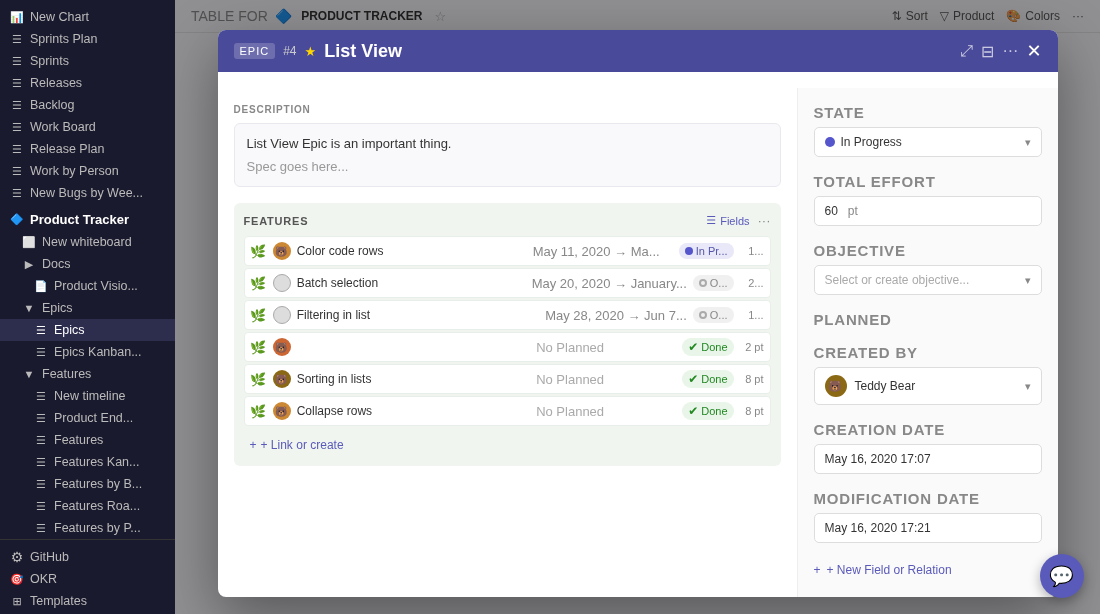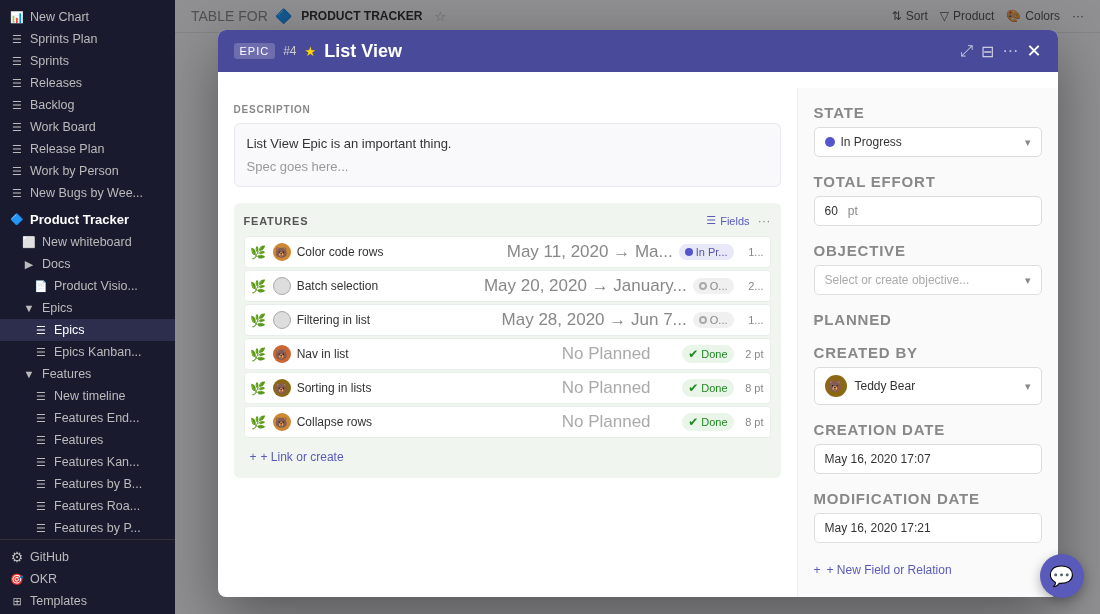--- a/index.html
+++ b/index.html
@@ -173,21 +173,21 @@
       border-radius: 4px;
       gap: 6px;
       font-size: 12px;
       background: #fff;
       margin-bottom: 2px;
       border: 1px solid #e8efe8;
     }
     .feature-row .leaf-icon { color: #22aa22; font-size: 13px; flex-shrink: 0; }
     .feature-row .avatar { width: 18px; height: 18px; border-radius: 50%; flex-shrink: 0; display: inline-flex; align-items: center; justify-content: center; font-size: 10px; }
     .feature-row .name { flex: 1; color: #333; }
-    .feature-row .date-range { font-size: 17px; color: #888; margin-left: auto; min-width: 140px; text-align: center; }
+    .feature-row .date-range { font-size: 13px; color: #888; margin-left: auto; min-width: 140px; text-align: left; }
     .feature-row .status-pill {
       display: flex;
       align-items: center;
       gap: 3px;
       font-size: 11px;
       padding: 2px 6px;
       border-radius: 10px;
       white-space: nowrap;
     }
     .status-inprogress { background: #e8e8f8; color: #5555aa; }
@@ -383,21 +383,21 @@
   <div class="sidebar-item indent1">
     <span class="icon">▼</span>
     <span>Features</span>
   </div>
   <div class="sidebar-item indent2">
     <span class="icon">☰</span>
     <span>New timeline</span>
   </div>
   <div class="sidebar-item indent2">
     <span class="icon">☰</span>
-    <span>Features End...</span>
+    <span>Product End...</span>
   </div>
   <div class="sidebar-item indent2">
     <span class="icon">☰</span>
     <span>Features</span>
   </div>
   <div class="sidebar-item indent2">
     <span class="icon">☰</span>
     <span>Features Kan...</span>
   </div>
   <div class="sidebar-item indent2">
@@ -526,21 +526,20 @@
               <span class="status-pill status-other">
                 <span style="width:8px;height:8px;border-radius:50%;border:2px solid #aaa;display:inline-block;"></span>
                 <span>O...</span>
               </span>
               <span class="pts">1...</span>
             </div>
 
             <div class="feature-row">
               <span class="leaf-icon">🌿</span>
               <span class="avatar" style="background:#cc6633;">🐻</span>
-              <span class="name">Nav in list</span>
               <span class="date-range" style="color:#aaa;">No Planned</span>
               <span class="status-pill status-done">
                 <span style="color:#228822;font-size:12px;">✔</span>
                 <span>Done</span>
               </span>
               <span class="pts">2 pt</span>
             </div>
 
             <div class="feature-row">
               <span class="leaf-icon">🌿</span>

